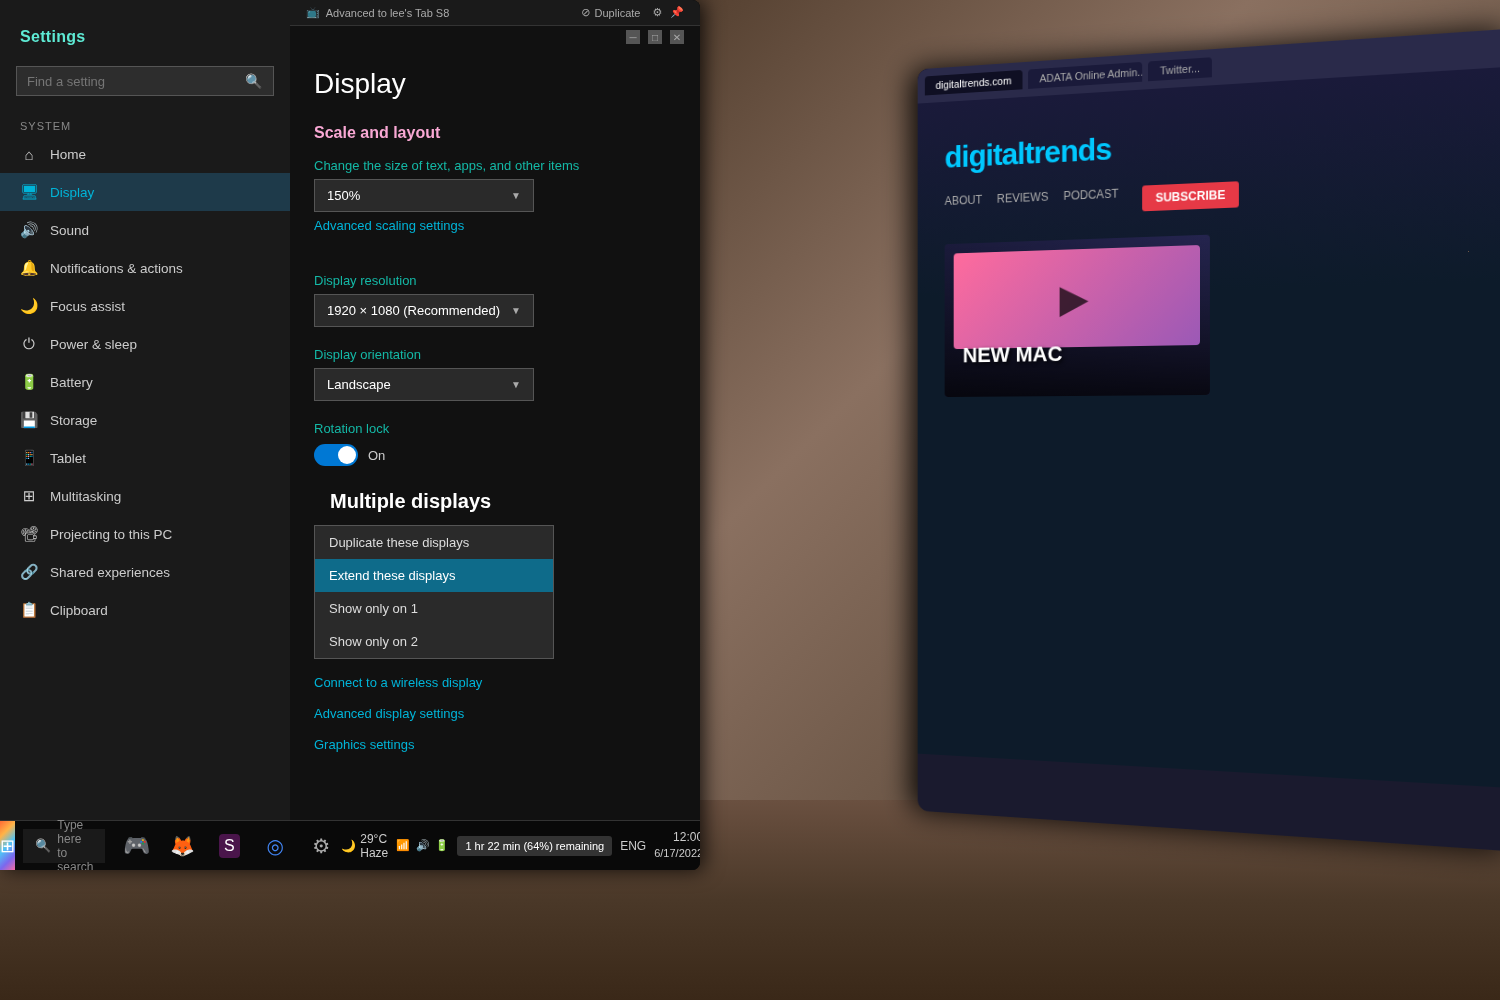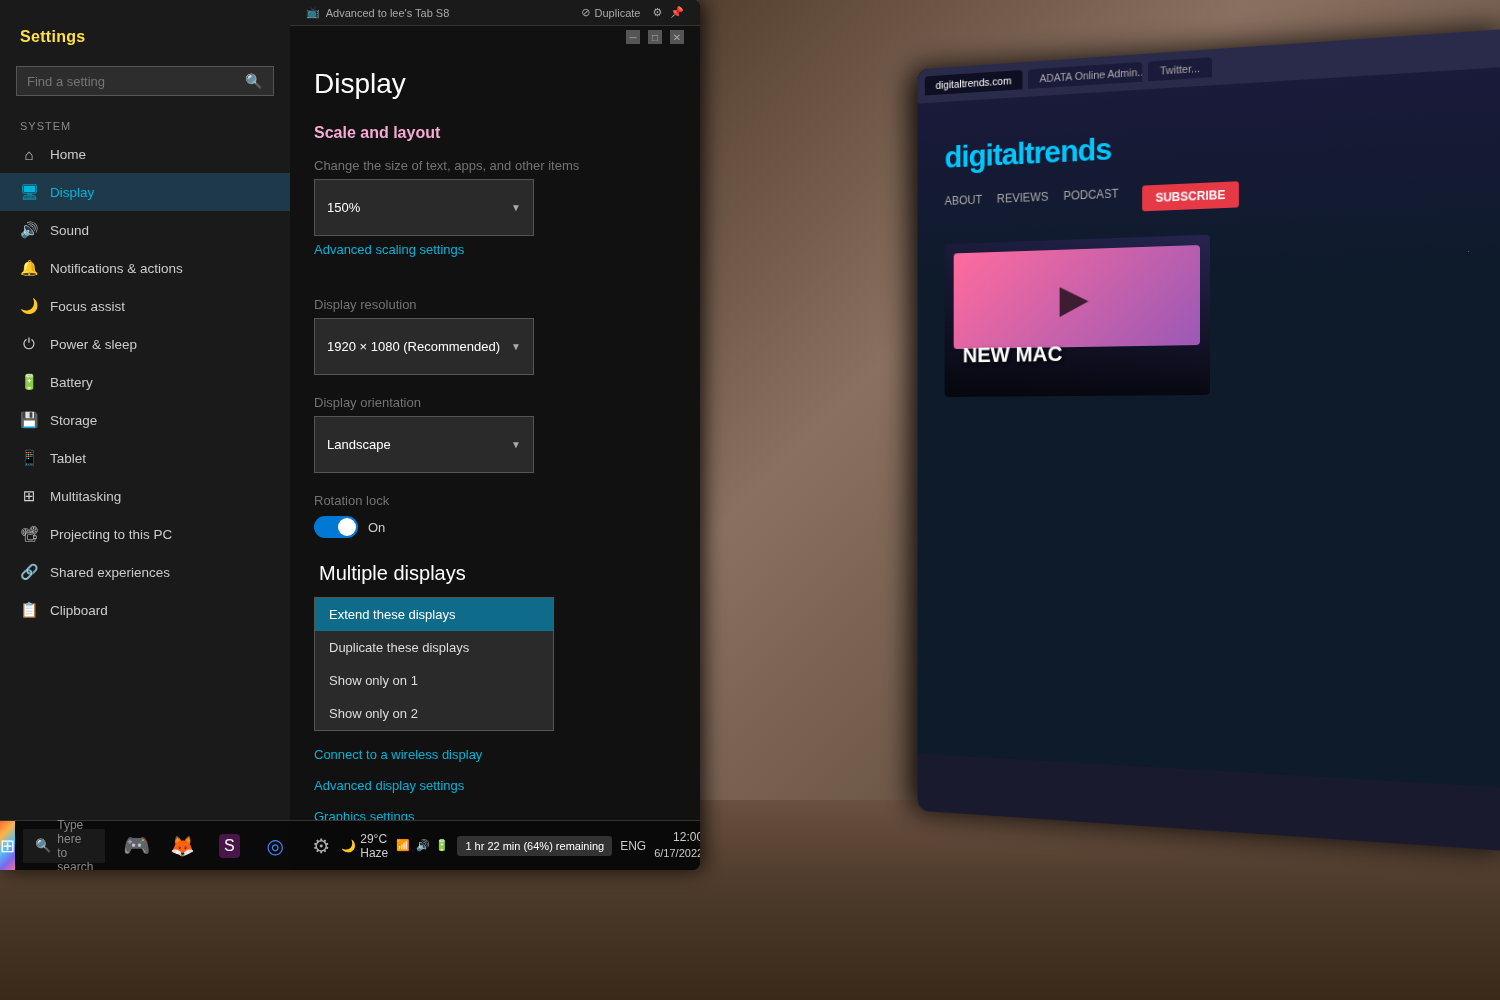--- a/index.html
+++ b/index.html
@@ -40,21 +40,21 @@
       width: 290px;
       height: 870px;
       background: #1a1a1a;
       color: #ffffff;
     }
 
     .sidebar-header {
       padding: 28px 20px 12px;
       font-size: 16px;
       font-weight: 600;
-      color: #fde047;
+      color: #5eead4;
       letter-spacing: 0.3px;
     }
 
     .sidebar-search {
       margin: 8px 16px 16px;
       display: flex;
       align-items: center;
       background: #2d2d2d;
       border: 1px solid #555;
       padding: 6px 10px;
@@ -185,30 +185,30 @@
 
     .section-heading {
       font-size: 16px;
       font-weight: 600;
       color: #f9a8d4;
       margin-bottom: 16px;
     }
 
     .setting-label {
       font-size: 13px;
-      color: #737373;
+      color: #14b8a6;
       margin-bottom: 6px;
     }
 
     .dropdown-select {
       width: 220px;
       background: #2a2a2a;
       border: 1px solid #555;
       color: #ffffff;
-      padding: 20px 12px;
+      padding: 8px 12px;
       font-size: 13px;
       display: flex;
       align-items: center;
       justify-content: space-between;
       cursor: pointer;
       margin-bottom: 4px;
     }
 
     .dropdown-arrow {
       color: #aaa;
@@ -262,23 +262,23 @@
       left: 24px;
     }
 
     .toggle-label {
       font-size: 13px;
       color: #ccc;
     }
 
     .multiple-displays-heading {
       font-size: 20px;
-      font-weight: 400;
+      font-weight: 700;
       color: #ffffff;
-      margin: 24px 5px 12px;
+      margin: 24px 16px 12px;
     }
 
     
     .display-dropdown {
       width: 240px;
       background: #2a2a2a;
       border: 1px solid #555;
     }
 
     .display-option {
@@ -679,25 +679,25 @@
           <div class="toggle-switch on">
             <div class="toggle-knob"></div>
           </div>
           <span class="toggle-label">On</span>
         </div>
       </div>
 
       <h2 class="multiple-displays-heading">Multiple displays</h2>
 
       <div class="display-dropdown">
+        <div class="display-option">
+          <span>Duplicate these displays</span>
+        </div>
         <div class="display-option selected">
           <span>Extend these displays</span>
-        </div>
-        <div class="display-option">
-          <span>Duplicate these displays</span>
         </div>
         <div class="display-option">
           <span>Show only on 1</span>
         </div>
         <div class="display-option">
           <span>Show only on 2</span>
         </div>
       </div>
 
       <a class="link-item">Connect to a wireless display</a>

